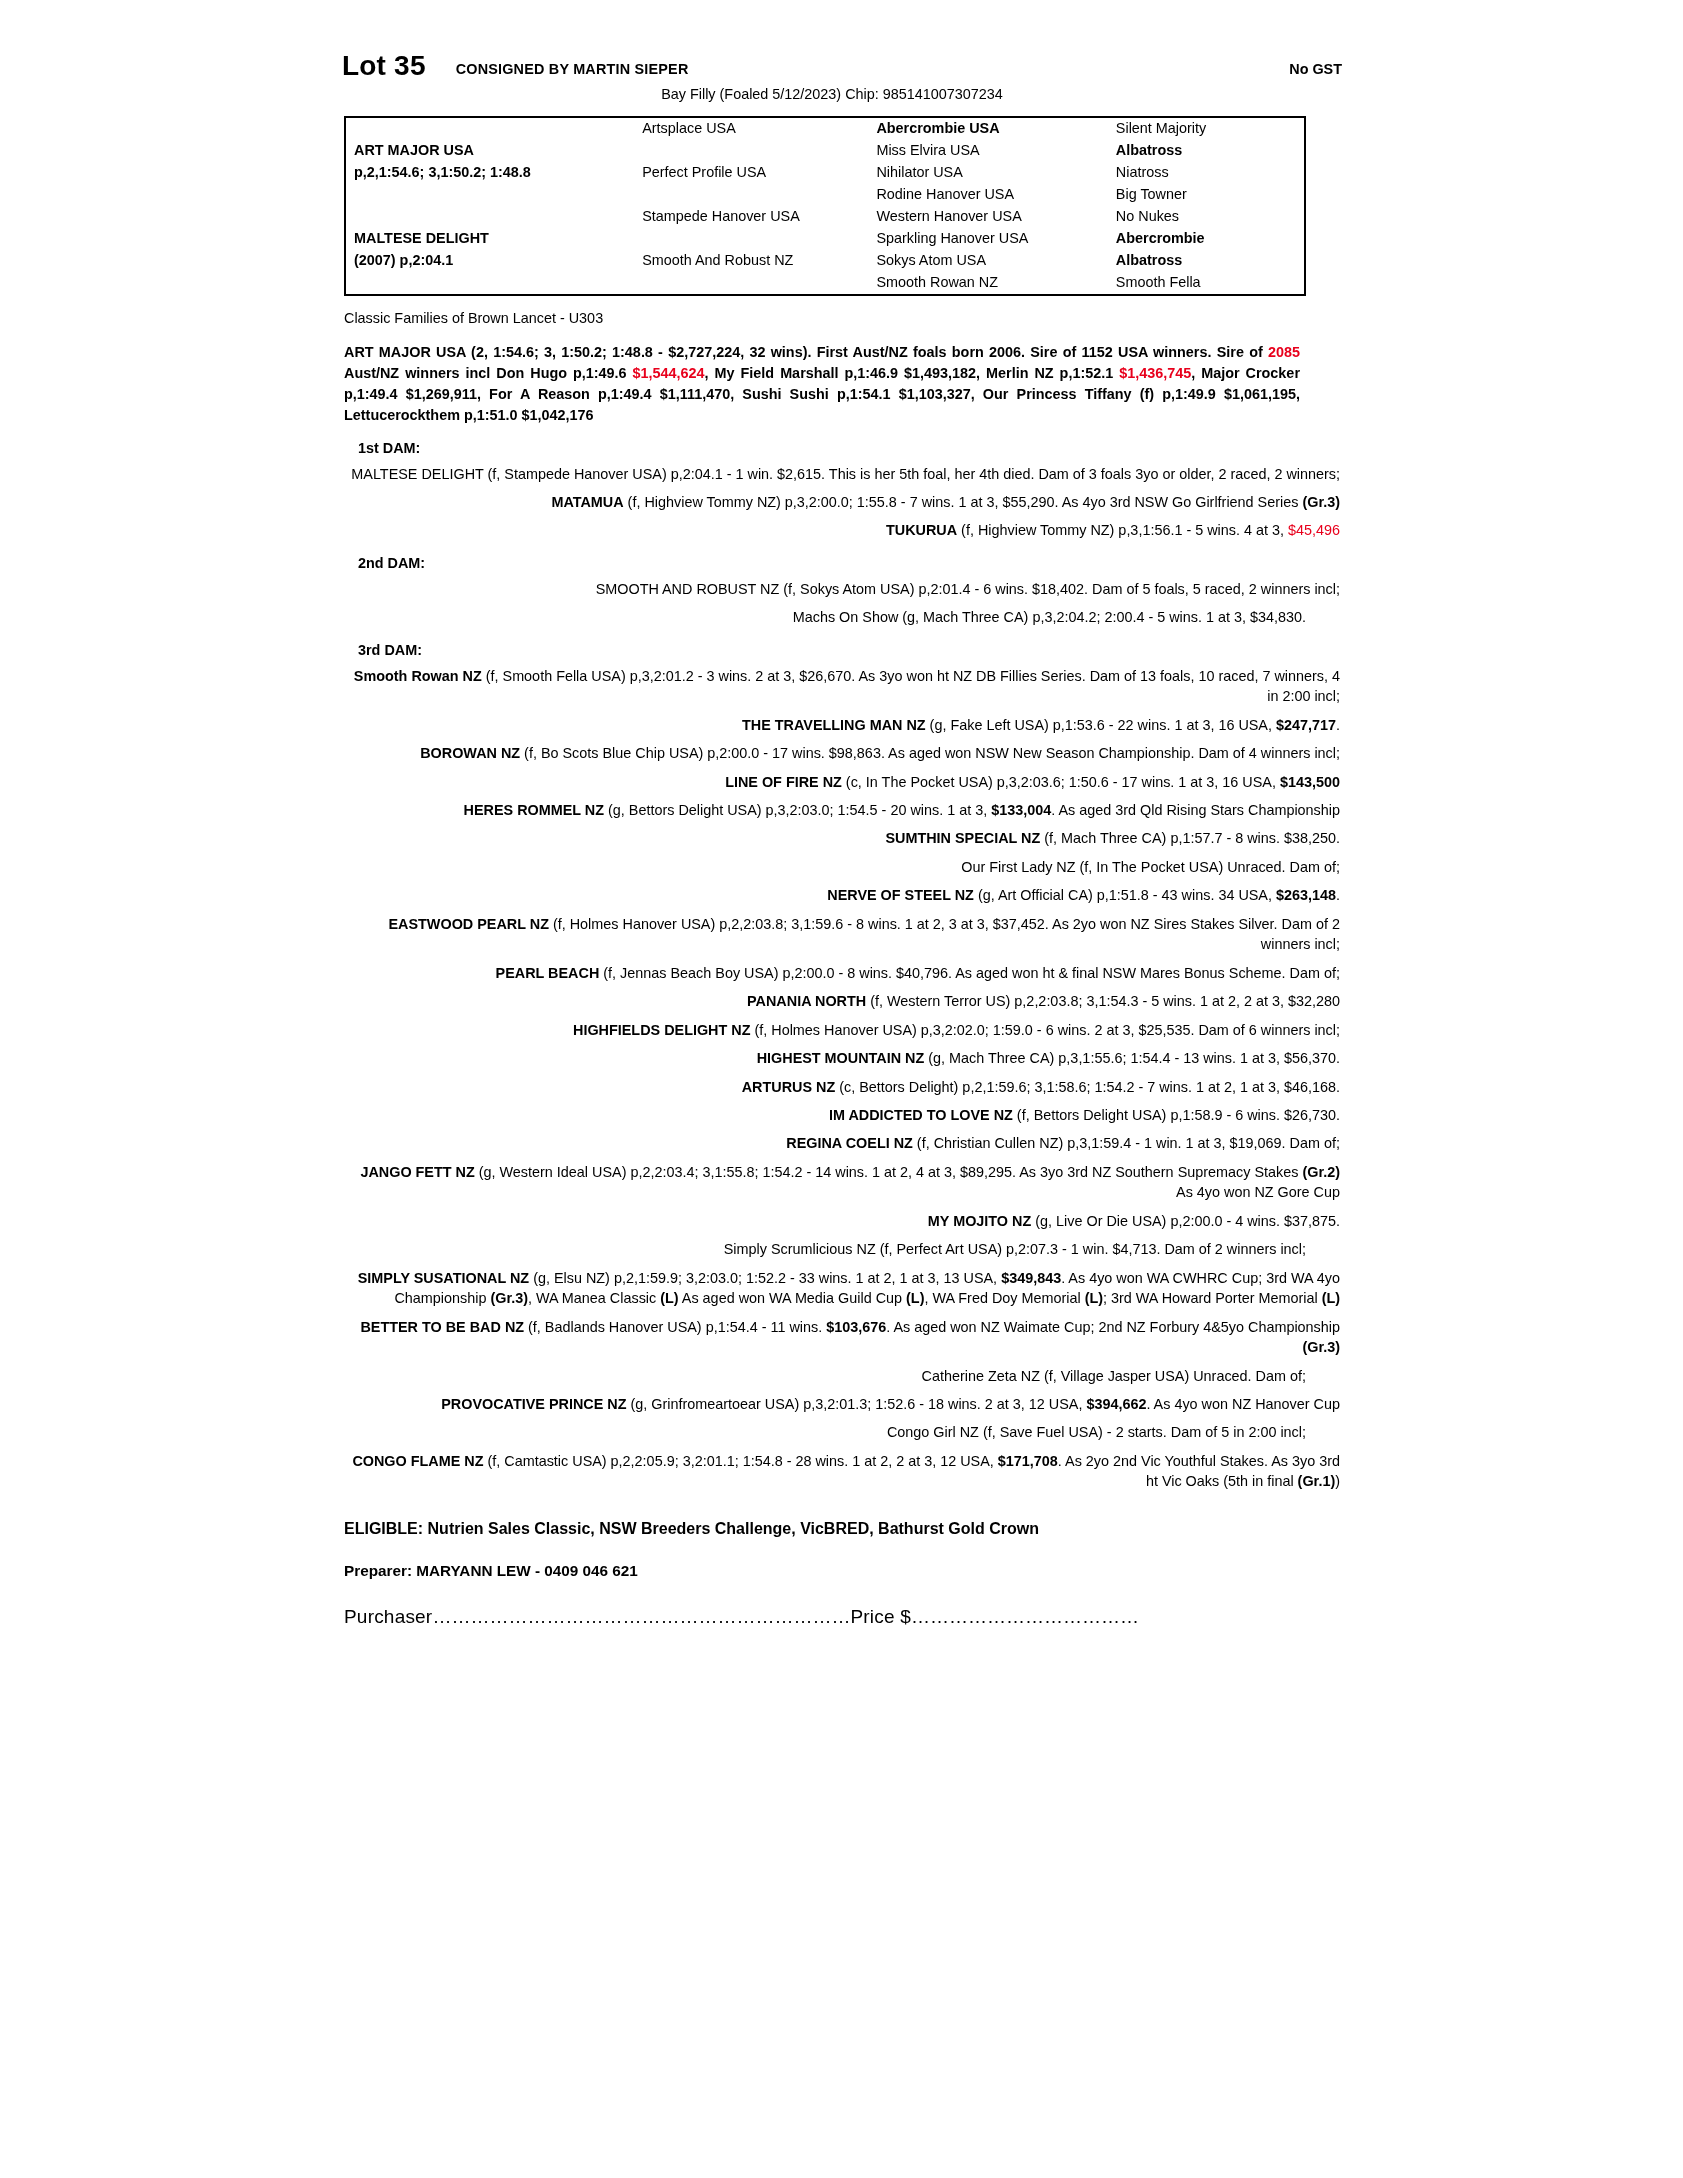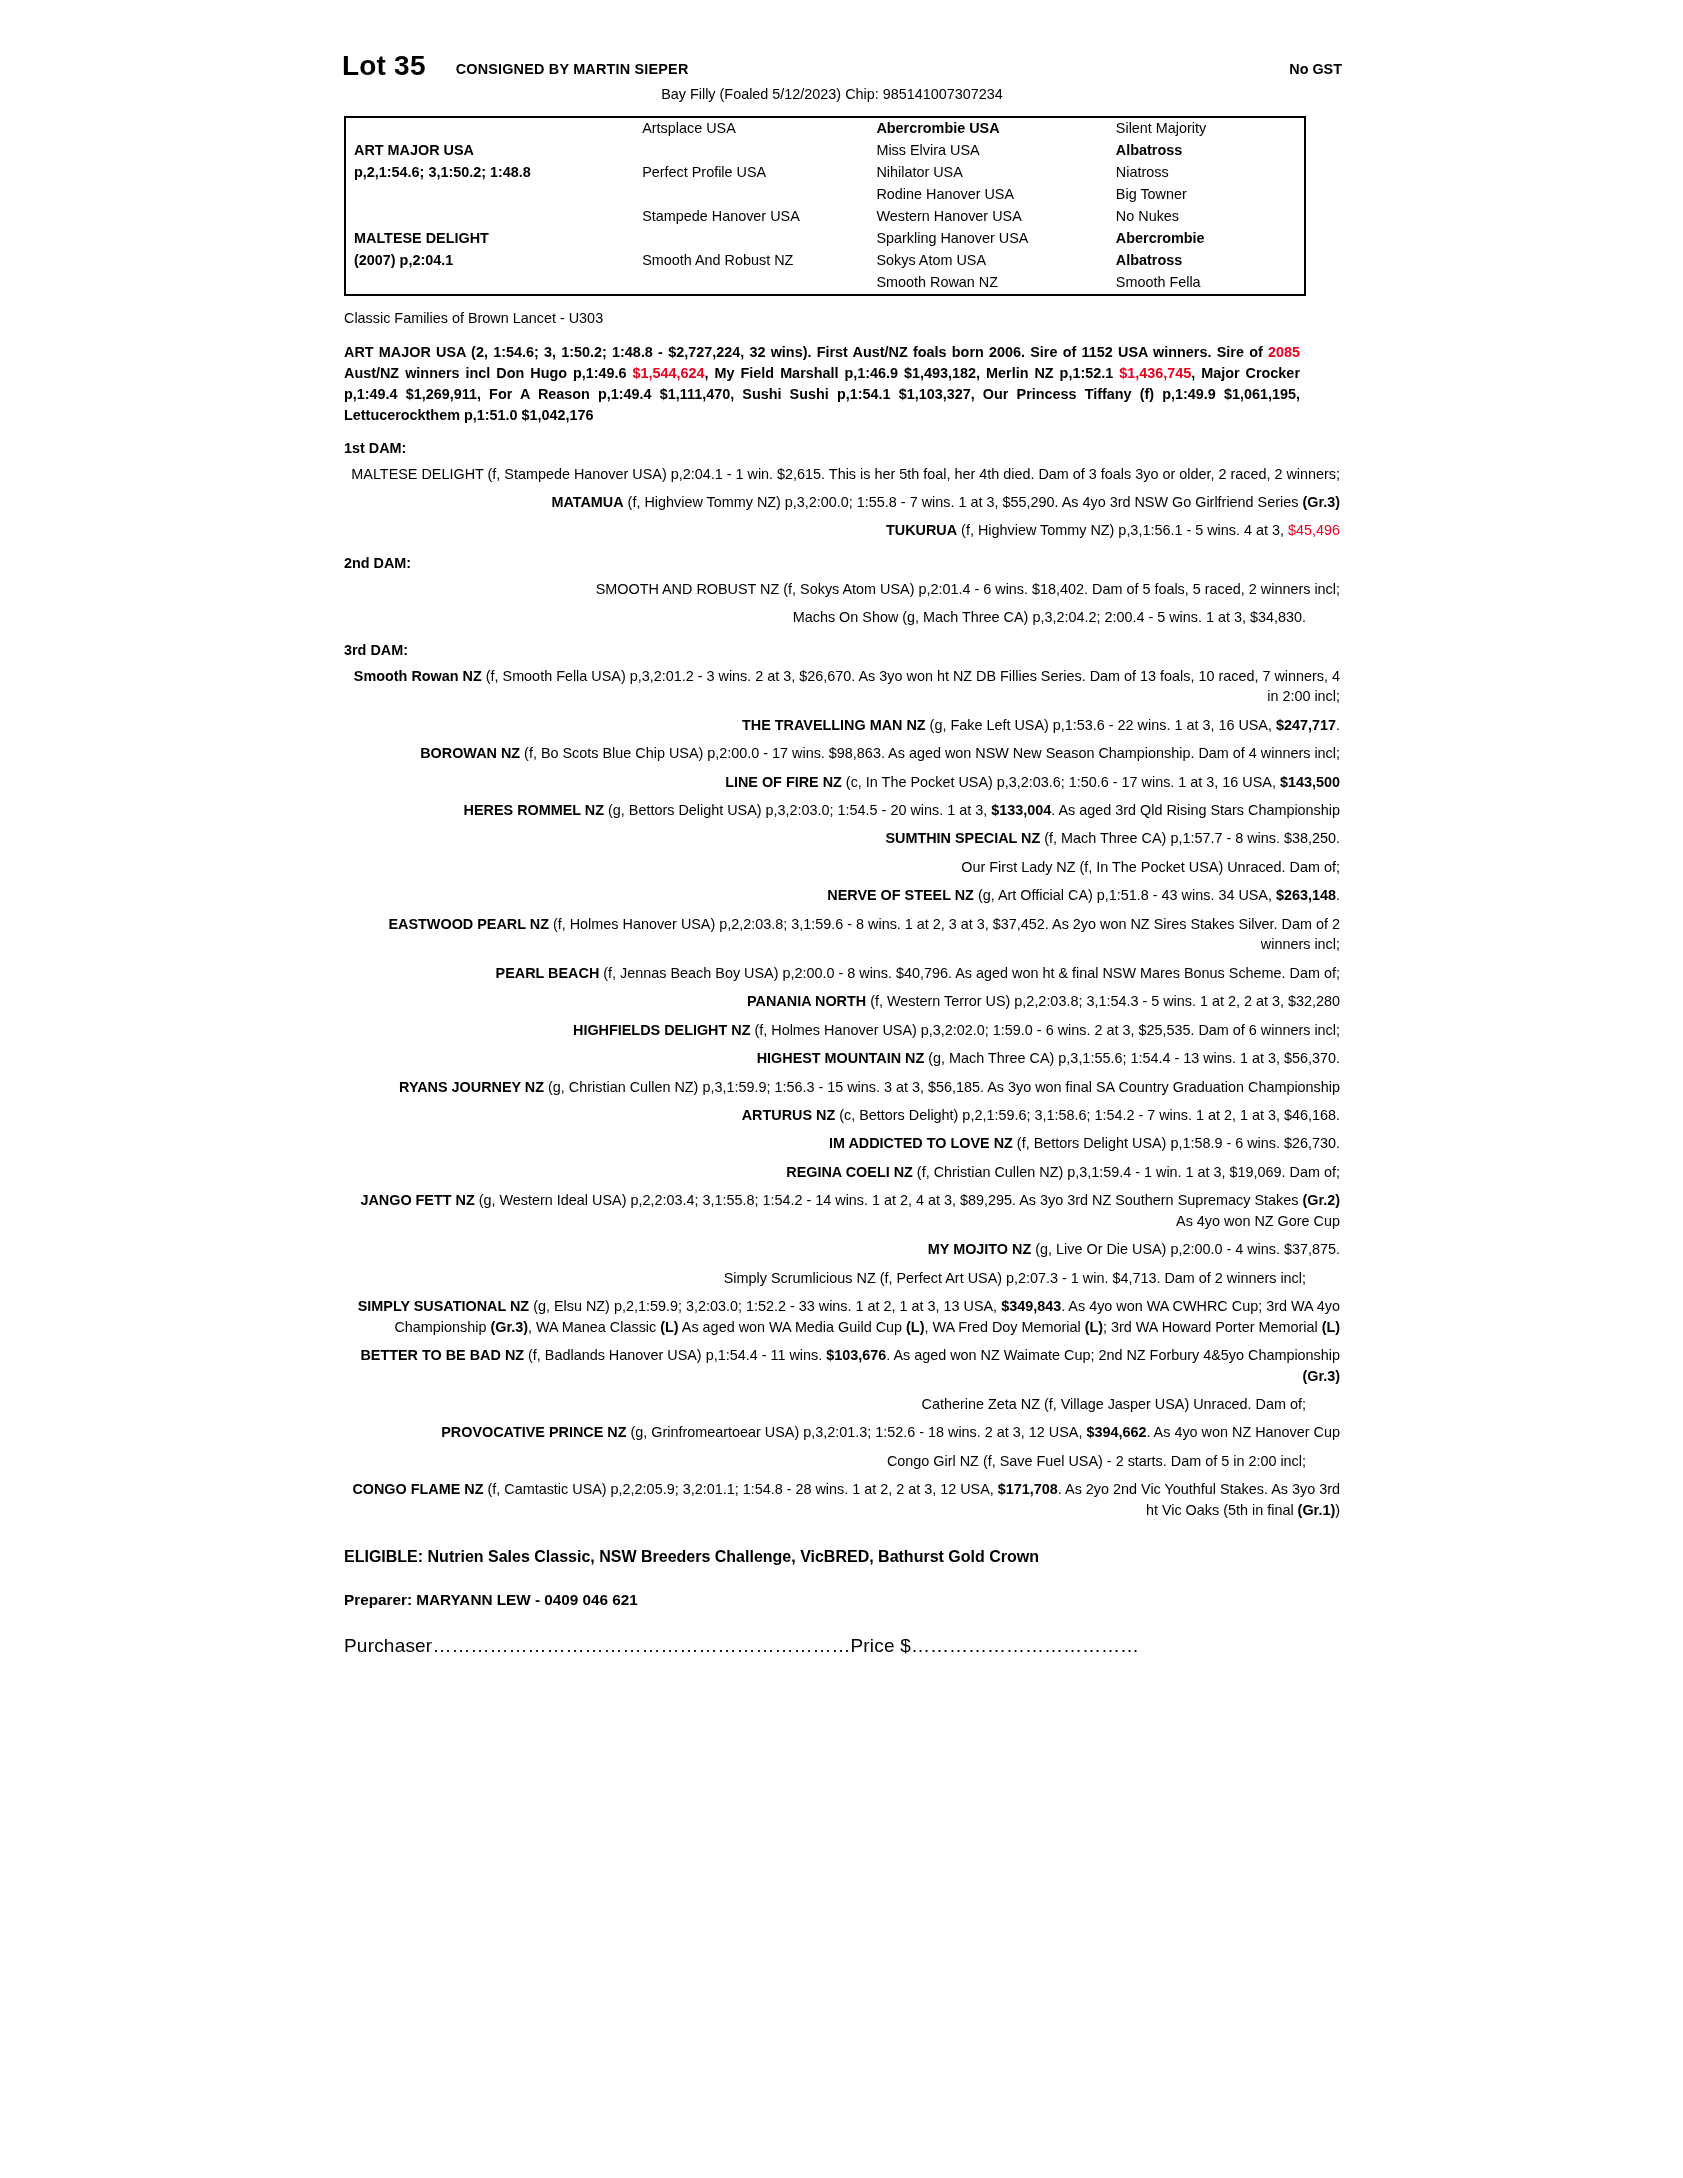--- a/index.html
+++ b/index.html
@@ -104,21 +104,21 @@
     margin-top: 16px;
     margin-left: 2px;
     width: 956px;
   }
   .red { color: #e8001c; }
 
   .damhead {
     font-size: 14.4px;
     font-weight: bold;
     margin-top: 14px;
-    margin-left: 2px;
+    margin-left: 16px;
   }
   p.ln {
     font-size: 14.4px;
     line-height: 1.42;
     margin: 8px;
     width: 956px;
     text-align: right;
   }
   .i0 { margin-left: 4px;  text-indent: 0; }
   .lvl1 { margin-left: 22px; padding-left: 34px; text-indent: -34px; }
@@ -243,21 +243,20 @@
         <p class="ln lvl2"><span class="b">LINE OF FIRE NZ</span><span> (c, In The Pocket USA) p,3,2:03.6; 1:50.6 - 17 wins. 1 at 3, 16 USA, </span><span class="b">$143,500</span></p>
         <p class="ln lvl2"><span class="b">HERES ROMMEL NZ</span><span> (g, Bettors Delight USA) p,3,2:03.0; 1:54.5 - 20 wins. 1 at 3, </span><span class="b">$133,004</span><span>. As aged 3rd Qld Rising Stars Championship</span></p>
         <p class="ln lvl2"><span class="b">SUMTHIN SPECIAL NZ</span><span> (f, Mach Three CA) p,1:57.7 - 8 wins. $38,250.</span></p>
         <p class="ln lvl2"><span>Our First Lady NZ (f, In The Pocket USA) Unraced. Dam of;</span></p>
         <p class="ln lvl3"><span class="b">NERVE OF STEEL NZ</span><span> (g, Art Official CA) p,1:51.8 - 43 wins. 34 USA, </span><span class="b">$263,148</span><span>.</span></p>
         <p class="ln lvl1"><span class="b">EASTWOOD PEARL NZ</span><span> (f, Holmes Hanover USA) p,2,2:03.8; 3,1:59.6 - 8 wins. 1 at 2, 3 at 3, $37,452. As 2yo won NZ Sires Stakes Silver. Dam of 2 winners incl;</span></p>
         <p class="ln lvl2"><span class="b">PEARL BEACH</span><span> (f, Jennas Beach Boy USA) p,2:00.0 - 8 wins. $40,796. As aged won ht &amp; final NSW Mares Bonus Scheme. Dam of;</span></p>
         <p class="ln lvl3"><span class="b">PANANIA NORTH</span><span> (f, Western Terror US) p,2,2:03.8; 3,1:54.3 - 5 wins. 1 at 2, 2 at 3, $32,280</span></p>
         <p class="ln lvl1"><span class="b">HIGHFIELDS DELIGHT NZ</span><span> (f, Holmes Hanover USA) p,3,2:02.0; 1:59.0 - 6 wins. 2 at 3, $25,535. Dam of 6 winners incl;</span></p>
         <p class="ln lvl2"><span class="b">HIGHEST MOUNTAIN NZ</span><span> (g, Mach Three CA) p,3,1:55.6; 1:54.4 - 13 wins. 1 at 3, $56,370.</span></p>
-        <p class="ln lvl2"><span class="b">RYANS JOURNEY NZ</span><span> (g, Christian Cullen NZ) p,3,1:59.9; 1:56.3 - 15 wins. 3 at 3, $56,185. As 3yo won final SA Country Graduation Championship</span></p>
         <p class="ln lvl2"><span class="b">ARTURUS NZ</span><span> (c, Bettors Delight) p,2,1:59.6; 3,1:58.6; 1:54.2 - 7 wins. 1 at 2, 1 at 3, $46,168.</span></p>
         <p class="ln lvl2"><span class="b">IM ADDICTED TO LOVE NZ</span><span> (f, Bettors Delight USA) p,1:58.9 - 6 wins. $26,730.</span></p>
         <p class="ln lvl2"><span class="b">REGINA COELI NZ</span><span> (f, Christian Cullen NZ) p,3,1:59.4 - 1 win. 1 at 3, $19,069. Dam of;</span></p>
         <p class="ln lvl3"><span class="b">JANGO FETT NZ</span><span> (g, Western Ideal USA) p,2,2:03.4; 3,1:55.8; 1:54.2 - 14 wins. 1 at 2, 4 at 3, $89,295. As 3yo 3rd NZ Southern Supremacy Stakes </span><span class="b">(Gr.2)</span><span> As 4yo won NZ Gore Cup</span></p>
         <p class="ln lvl2"><span class="b">MY MOJITO NZ</span><span> (g, Live Or Die USA) p,2:00.0 - 4 wins. $37,875.</span></p>
         <p class="ln i0"><span>Simply Scrumlicious NZ (f, Perfect Art USA) p,2:07.3 - 1 win. $4,713. Dam of 2 winners incl;</span></p>
         <p class="ln lvl1"><span class="b">SIMPLY SUSATIONAL NZ</span><span> (g, Elsu NZ) p,2,1:59.9; 3,2:03.0; 1:52.2 - 33 wins. 1 at 2, 1 at 3, 13 USA, </span><span class="b">$349,843</span><span>. As 4yo won WA CWHRC Cup; 3rd WA 4yo Championship </span><span class="b">(Gr.3)</span><span>, WA Manea Classic </span><span class="b">(L)</span><span> As aged won WA Media Guild Cup </span><span class="b">(L)</span><span>, WA Fred Doy Memorial </span><span class="b">(L)</span><span>; 3rd WA Howard Porter Memorial </span><span class="b">(L)</span></p>
         <p class="ln lvl1"><span class="b">BETTER TO BE BAD NZ</span><span> (f, Badlands Hanover USA) p,1:54.4 - 11 wins. </span><span class="b">$103,676</span><span>. As aged won NZ Waimate Cup; 2nd NZ Forbury 4&amp;5yo Championship </span><span class="b">(Gr.3)</span></p>
         <p class="ln i0"><span>Catherine Zeta NZ (f, Village Jasper USA) Unraced. Dam of;</span></p>
         <p class="ln lvl1"><span class="b">PROVOCATIVE PRINCE NZ</span><span> (g, Grinfromeartoear USA) p,3,2:01.3; 1:52.6 - 18 wins. 2 at 3, 12 USA, </span><span class="b">$394,662</span><span>. As 4yo won NZ Hanover Cup</span></p>

